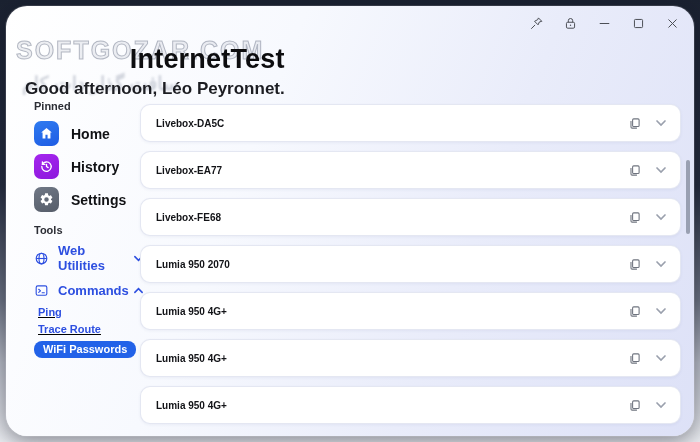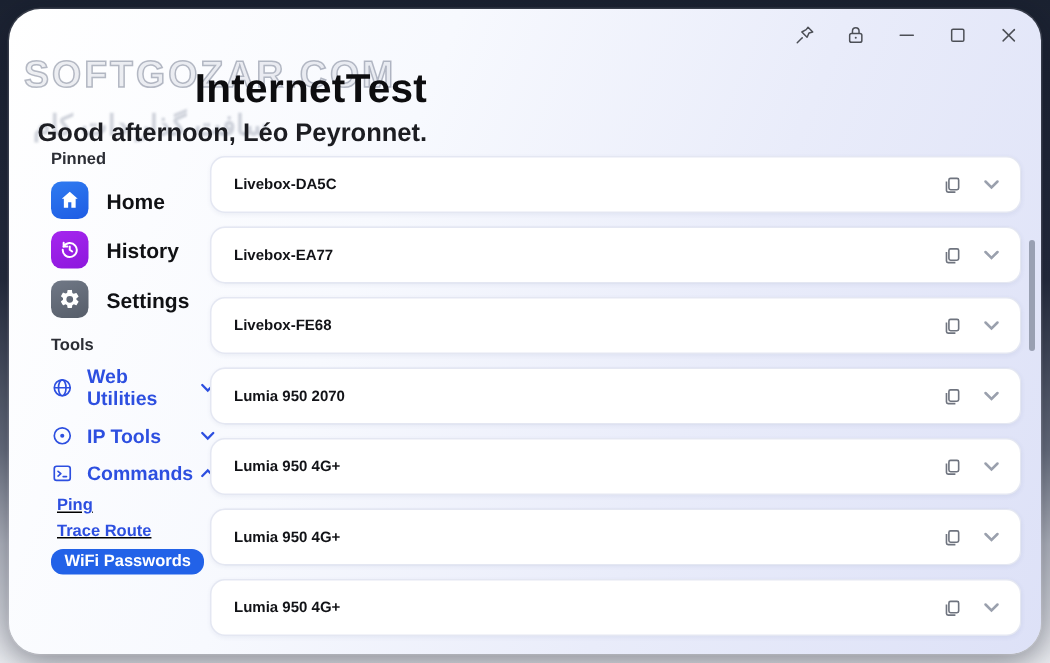--- a/index.html
+++ b/index.html
@@ -172,32 +172,20 @@
             <ellipse cx="12" cy="12" rx="4" ry="8.5"></ellipse>
             <line x1="3.5" y1="12" x2="20.5" y2="12"></line>
         </svg>
       </span>
       <span class="tg-label">Web Utilities</span>
       <svg class="tg-chev" viewBox="0 0 12 12" fill="none" stroke="#2d4fe0" stroke-width="1.7" stroke-linecap="round">
           <polyline points="2,4 6,8 10,4"></polyline>
         </svg>
     </div>
 
-    <div class="tool-group">
-      <span class="tg-ico">
-        <svg viewBox="0 0 24 24" fill="none" stroke="#2d4fe0" stroke-width="1.8">
-          <circle cx="12" cy="12" r="8.5"></circle>
-            <circle cx="12" cy="12" r="2.2" fill="#2d4fe0" stroke="none"></circle>
-        </svg>
-      </span>
-      <span class="tg-label">IP Tools</span>
-      <svg class="tg-chev" viewBox="0 0 12 12" fill="none" stroke="#2d4fe0" stroke-width="1.7" stroke-linecap="round">
-          <polyline points="2,4 6,8 10,4"></polyline>
-        </svg>
-    </div>
 
     <div class="tool-group">
       <span class="tg-ico">
         <svg viewBox="0 0 24 24" fill="none" stroke="#2d4fe0" stroke-width="1.8" stroke-linecap="round" stroke-linejoin="round">
           <rect x="3.5" y="4.5" width="17" height="15" rx="2.5"></rect>
             <polyline points="7.5,10 10.5,12.5 7.5,15"></polyline>
             <line x1="13" y1="15.5" x2="16.5" y2="15.5"></line>
         </svg>
       </span>
       <span class="tg-label">Commands</span>

